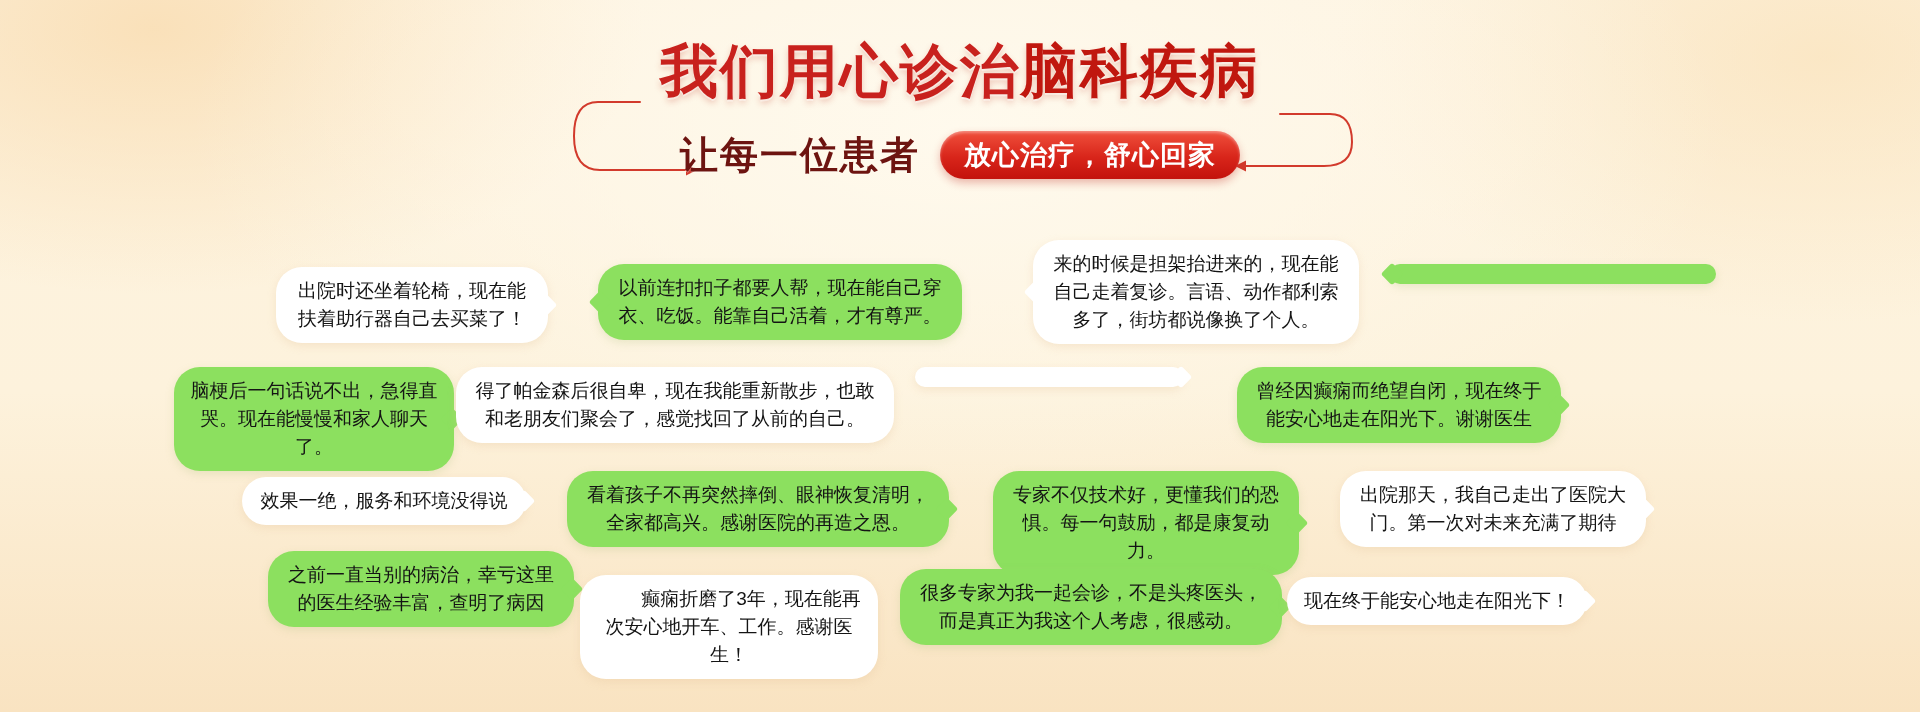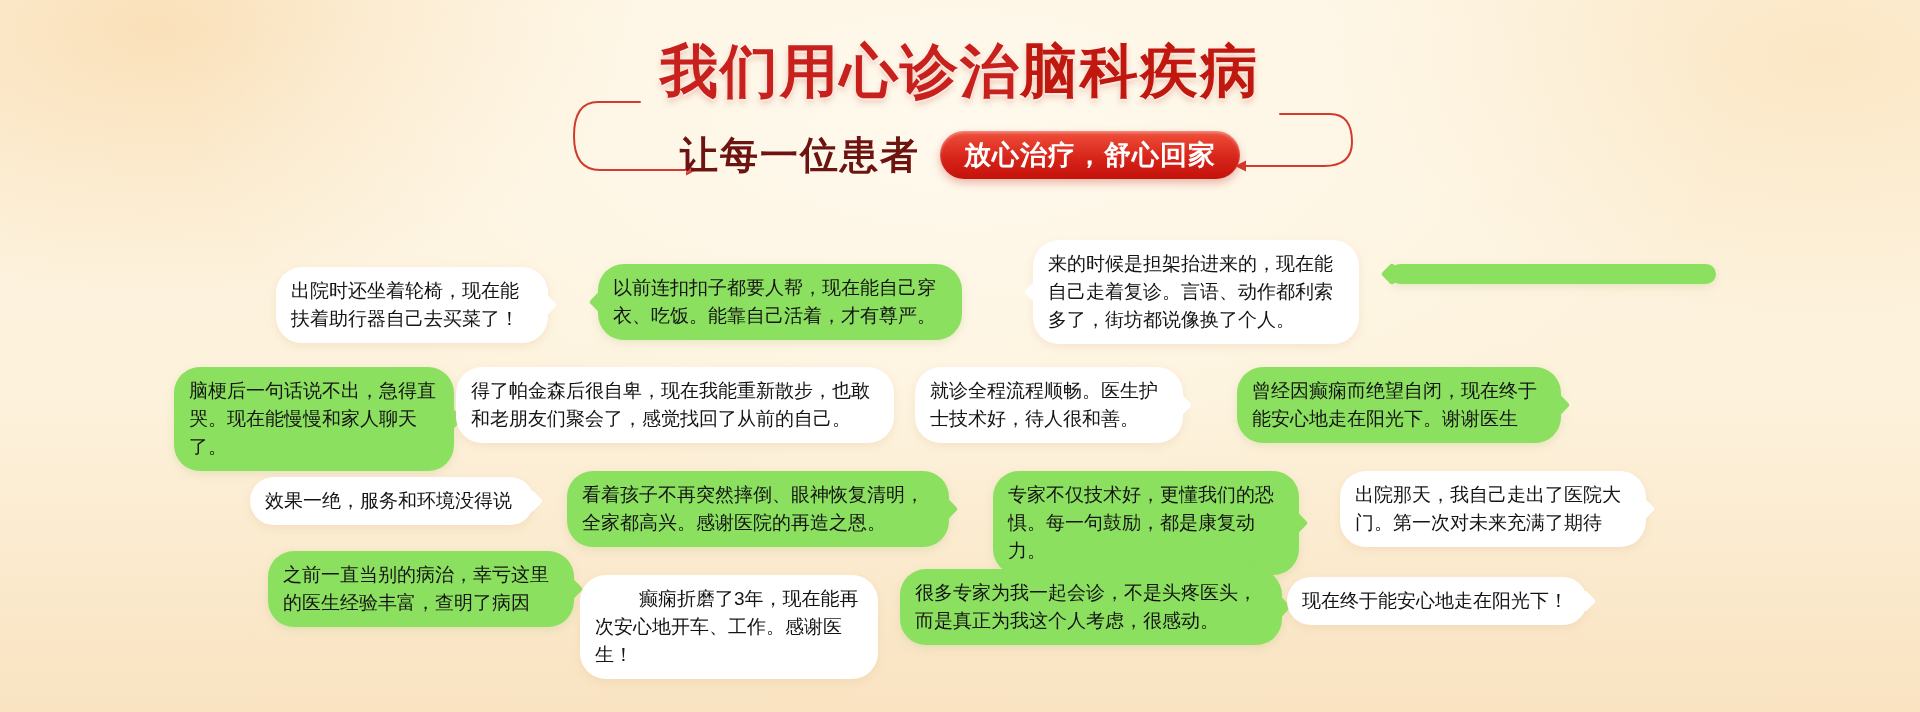--- a/index.html
+++ b/index.html
@@ -42,21 +42,21 @@
     box-shadow:inset 0 2px 3px rgba(255,255,255,.35), 0 4px 8px rgba(190,30,20,.3);
     color:#ffffff;font-size:27px;font-weight:700;letter-spacing:1px;
   }
   .deco{position:absolute;left:540px;top:92px;width:840px;height:100px;}
 
   
   .bubble{
     position:absolute;box-sizing:border-box;
     padding:10px 15px;border-radius:26px;
     font-size:19px;line-height:28px;color:#141414;
-    letter-spacing:0;
+    text-align:center;letter-spacing:0;
   }
   .bubble.white{background:#ffffff;box-shadow:0 3px 8px rgba(226,192,148,.28);}
   .bubble.green{background:#8ce05f;box-shadow:0 3px 8px rgba(170,190,120,.25);}
   .bubble .tail{
     position:absolute;width:16px;height:16px;border-radius:3px;
     top:calc(50% - 8px);transform:rotate(45deg);background:inherit;
   }
   .bubble.tail-right .tail{right:-6px;}
   .bubble.tail-left .tail{left:-6px;}
 </style>
@@ -83,23 +83,23 @@
     <span class="badge">放心治疗，舒心回家</span>
   </div>
 
   <div id="bubbles">
       <div class="bubble white tail-right" style="left: 276px; top: 267px; width: 272px;"><span class="tail"></span><span style="position: relative;">出院时还坐着轮椅，现在能扶着助行器自己去买菜了！</span></div>
       <div class="bubble green tail-left" style="left: 598px; top: 264px; width: 364px;"><span class="tail"></span><span style="position: relative;">以前连扣扣子都要人帮，现在能自己穿衣、吃饭。能靠自己活着，才有尊严。</span></div>
       <div class="bubble white tail-left" style="left: 1033px; top: 240px; width: 326px;"><span class="tail"></span><span style="position: relative;">来的时候是担架抬进来的，现在能自己走着复诊。言语、动作都利索多了，街坊都说像换了个人。</span></div>
       <div class="bubble green tail-left" style="left: 1390px; top: 264px; width: 326px;"><span class="tail"></span></div>
       <div class="bubble green tail-right" style="left: 174px; top: 367px; width: 280px;"><span class="tail"></span><span style="position: relative;">脑梗后一句话说不出，急得直哭。现在能慢慢和家人聊天了。</span></div>
       <div class="bubble white tail-none" style="left: 456px; top: 367px; width: 438px;"><span style="position: relative;">得了帕金森后很自卑，现在我能重新散步，也敢和老朋友们聚会了，感觉找回了从前的自己。</span></div>
-      <div class="bubble white tail-right" style="left: 915px; top: 367px; width: 268px;"><span class="tail"></span><span style="position: relative;">就诊全程流程顺畅。医生护士技术好，待人很和善。</span></div>
+      <div class="bubble white tail-right" style="left: 915px; top: 367px; width: 268px;"><span class="tail"></span></div>
       <div class="bubble green tail-right" style="left: 1237px; top: 367px; width: 324px;"><span class="tail"></span><span style="position: relative;">曾经因癫痫而绝望自闭，现在终于能安心地走在阳光下。谢谢医生</span></div>
-      <div class="bubble white tail-right" style="left: 250px; top: 477px; width: 284px;"><span class="tail"></span><span style="position: relative;">效果一绝，服务和环境没得说</span></div>
+      <div class="bubble white tail-right" style="left: 242px; top: 477px; width: 284px;"><span class="tail"></span><span style="position: relative;">效果一绝，服务和环境没得说</span></div>
       <div class="bubble green tail-right" style="left: 567px; top: 471px; width: 382px;"><span class="tail"></span><span style="position: relative;">看着孩子不再突然摔倒、眼神恢复清明，全家都高兴。感谢医院的再造之恩。</span></div>
       <div class="bubble green tail-right" style="left: 993px; top: 471px; width: 306px;"><span class="tail"></span><span style="position: relative;">专家不仅技术好，更懂我们的恐惧。每一句鼓励，都是康复动力。</span></div>
       <div class="bubble white tail-right" style="left: 1340px; top: 471px; width: 306px;"><span class="tail"></span><span style="position: relative;">出院那天，我自己走出了医院大门。第一次对未来充满了期待</span></div>
       <div class="bubble green tail-right" style="left: 268px; top: 551px; width: 306px;"><span class="tail"></span><span style="position: relative;">之前一直当别的病治，幸亏这里的医生经验丰富，查明了病因</span></div>
       <div class="bubble white tail-none" style="left: 580px; top: 575px; width: 298px;"><span style="position: relative; margin-left: 44px;">癫痫折磨了3年，现在能再次安心地开车、工作。感谢医生！</span></div>
       <div class="bubble green tail-right" style="left: 900px; top: 569px; width: 382px;"><span class="tail"></span><span style="position: relative;">很多专家为我一起会诊，不是头疼医头，而是真正为我这个人考虑，很感动。</span></div>
       <div class="bubble white tail-right" style="left: 1287px; top: 577px; width: 300px;"><span class="tail"></span><span style="position: relative;">现在终于能安心地走在阳光下！</span></div>
     </div>
 
 </div>

